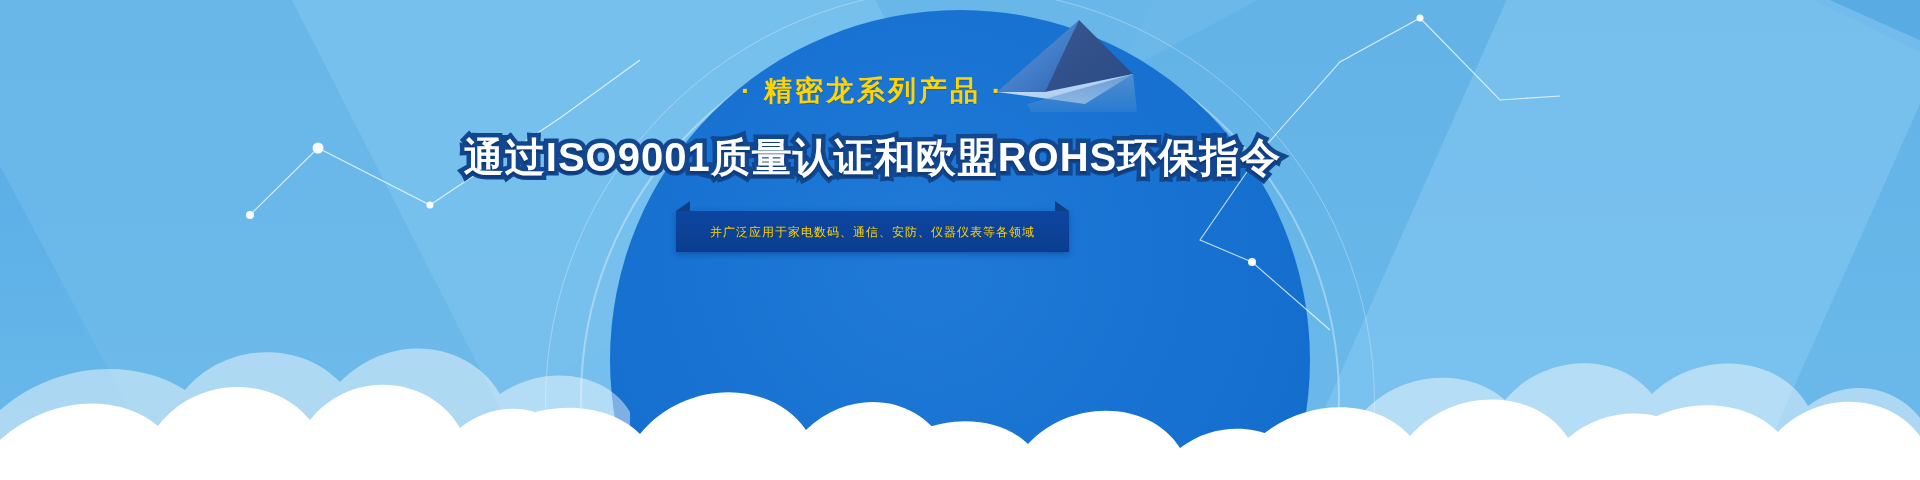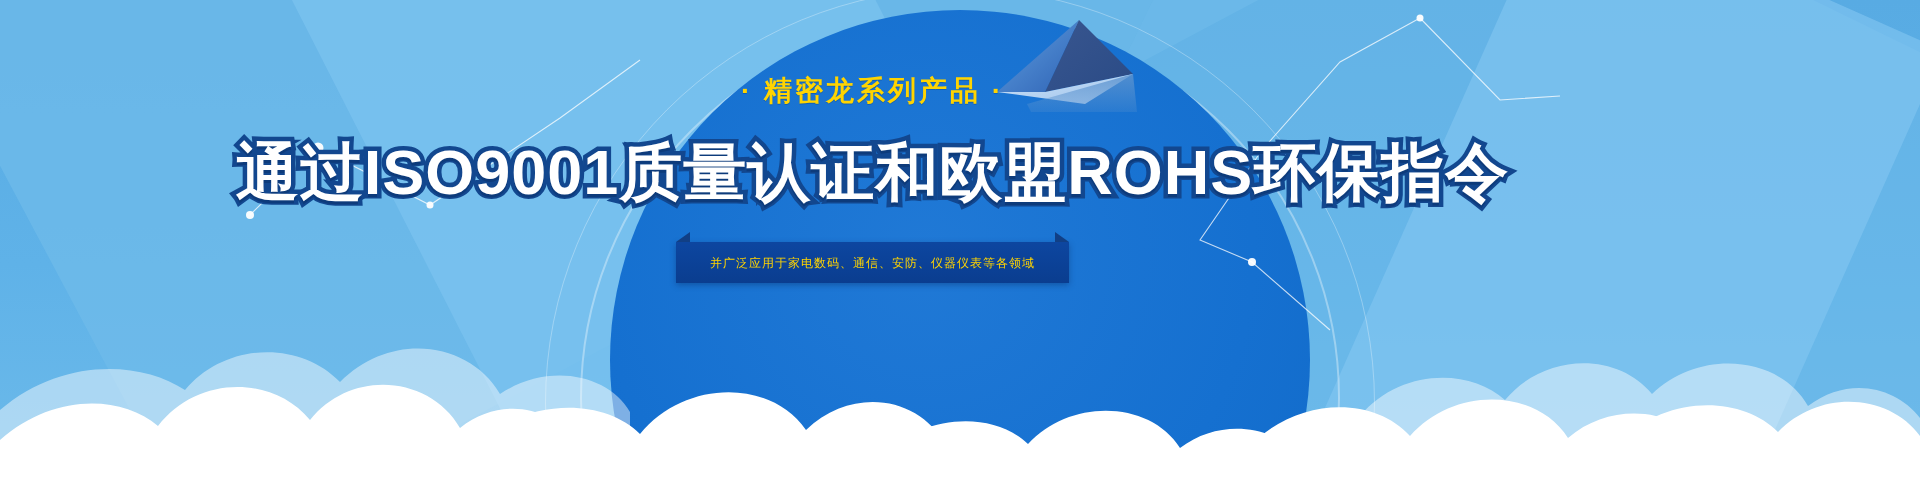--- a/index.html
+++ b/index.html
@@ -70,21 +70,21 @@
   }
   .eyebrow{
     margin-top:72px;
     color:#ffd400;
     font-size:28px;font-weight:bold;letter-spacing:3px;
     white-space:nowrap;
     text-shadow:0 1px 0 rgba(0,40,90,.25);
   }
   .headline{
     margin-top:20px;
-    font-size:63px;font-weight:bold;letter-spacing:1px;
+    font-size:40px;font-weight:bold;letter-spacing:1px;
     color:#ffffff;white-space:nowrap;
     -webkit-text-stroke:9px #12478f;
     paint-order:stroke fill;
     text-shadow:0 3px 0 rgba(8,45,100,.45);
   }
   .subbar{
     margin-top:26px;position:relative;
     background:linear-gradient(180deg,#0d46a0 0%,#0a3d8f 100%);
     padding:11px 34px;
     box-shadow:0 2px 6px rgba(0,30,80,.35);

